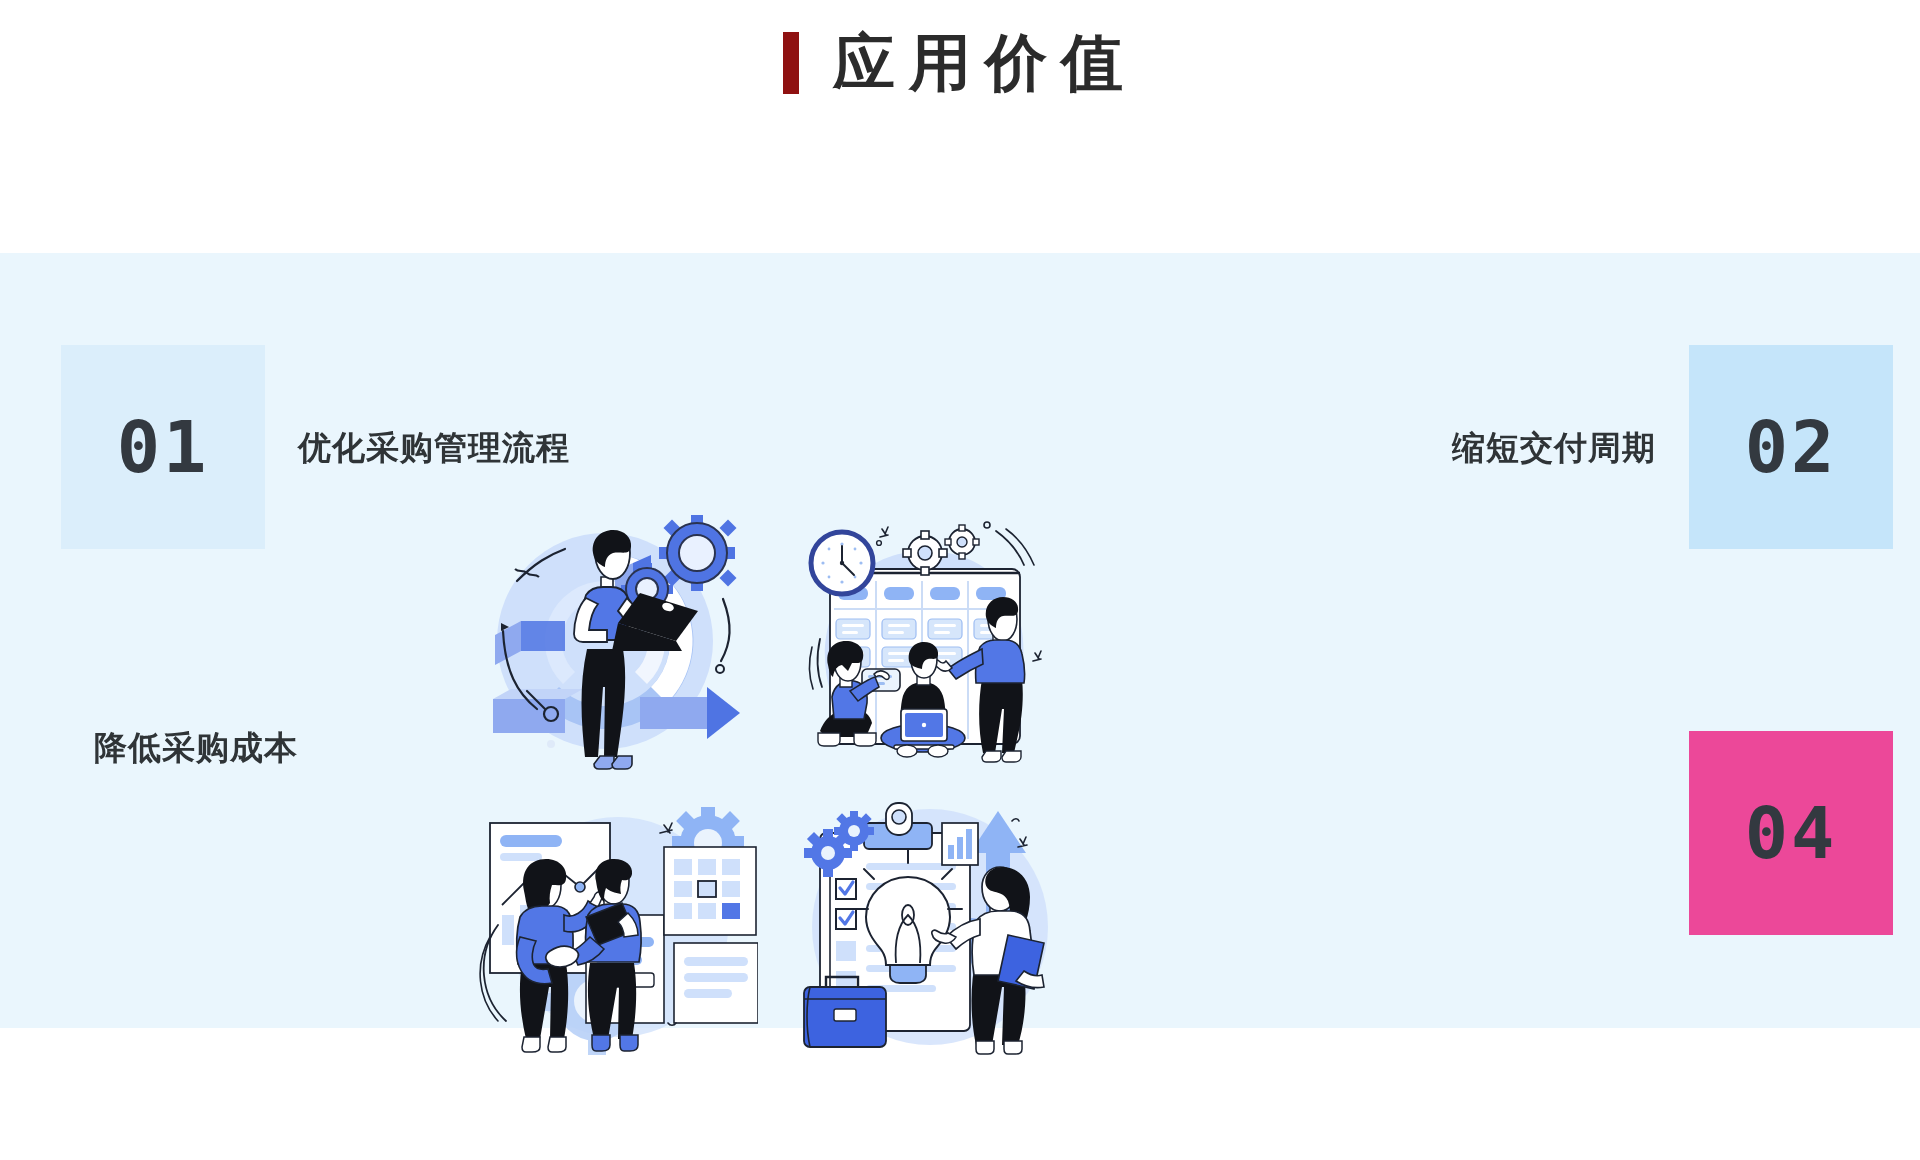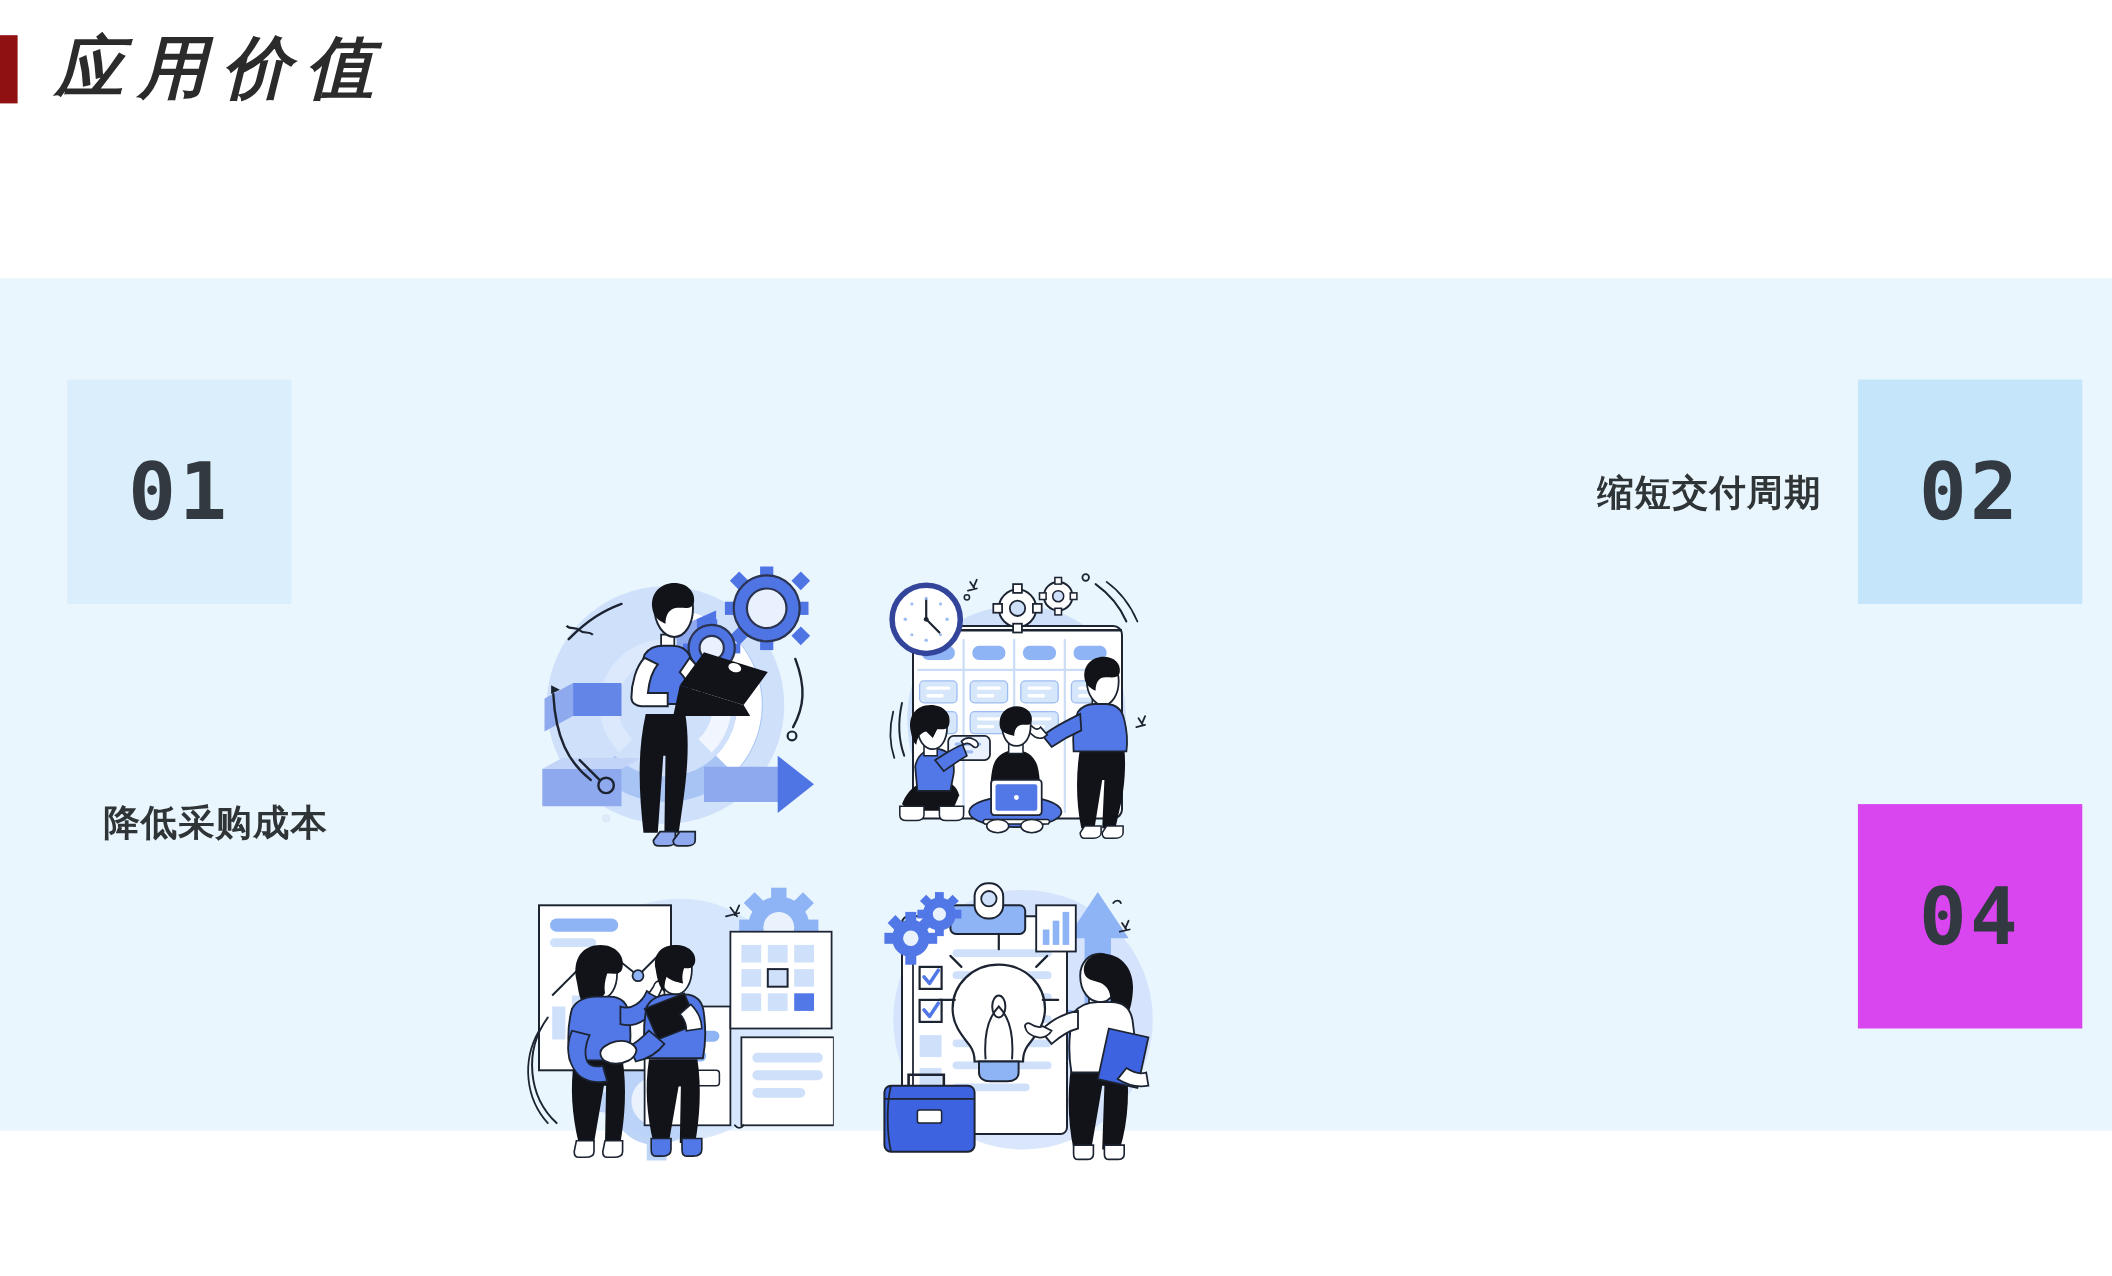--- a/index.html
+++ b/index.html
@@ -25,21 +25,21 @@
     height: 253px;
     background: #ffffff;
   }
   .title-wrap {
     position: absolute;
     left: 0;
     top: 32px;
     width: 1920px;
     display: flex;
     align-items: center;
-    font-style: italic;
+    justify-content: center;
   }
   .title-bar {
     width: 16px;
     height: 62px;
     background: #8f1111;
     margin-right: 34px;
     flex: 0 0 auto;
   }
   .title-text {
     font-size: 62px;
@@ -131,35 +131,36 @@
     <div class="title-text">应用价值</div>
   </div>
 </div>
 
 <div class="panel" style="background: rgb(234, 246, 253);">
 
   <div class="cell c1">
     <div class="num-box" style="background: rgb(219, 238, 251);">
       <span class="num-text">01</span>
     </div>
+    <div class="cell-label">优化采购管理流程</div>
   </div>
 
   <div class="cell c2">
     <div class="cell-label">缩短交付周期</div>
     <div class="num-box" style="background: rgb(197, 229, 250);">
       <span class="num-text">02</span>
     </div>
   </div>
 
   <div class="cell c3">
     <div class="cell-label">降低采购成本</div>
   </div>
 
   <div class="cell c4">
-    <div class="num-box" style="background: #d946ef;">
+    <div class="num-box" style="background: #ec4899;">
       <span class="num-text">04</span>
     </div>
   </div>
 
   <div class="illus i1">
     <svg viewBox="0 0 300 270" xmlns="http://www.w3.org/2000/svg">
 
       <circle cx="150" cy="140" r="108" fill="#cfe0fb"></circle>
 
       <path d="M150 52a88 88 0 1 1-62 150l16-16a65 65 0 1 0 46-111z" fill="#a8c4f5"></path>

